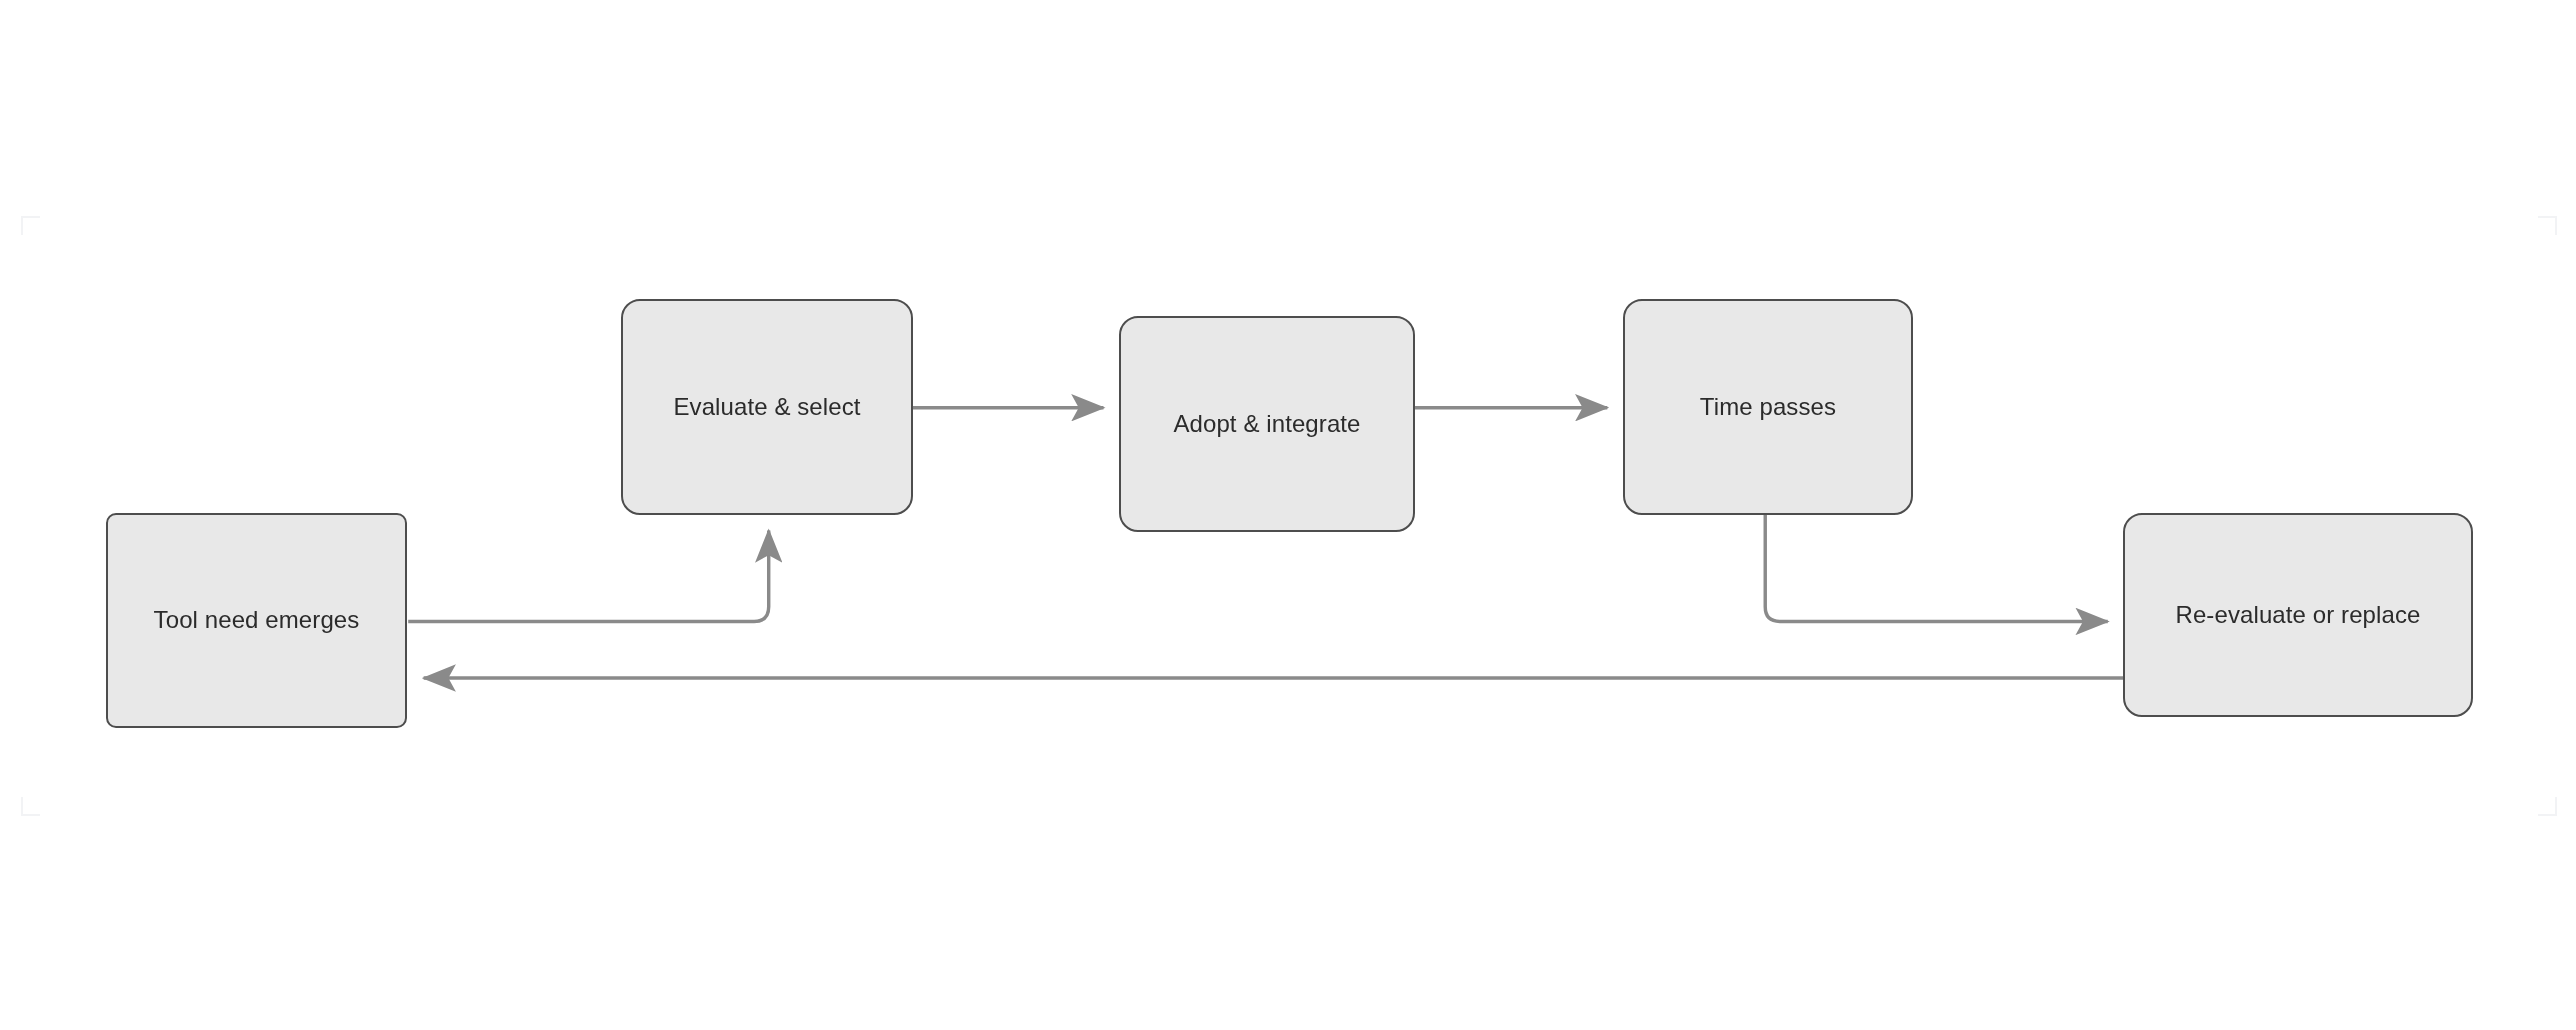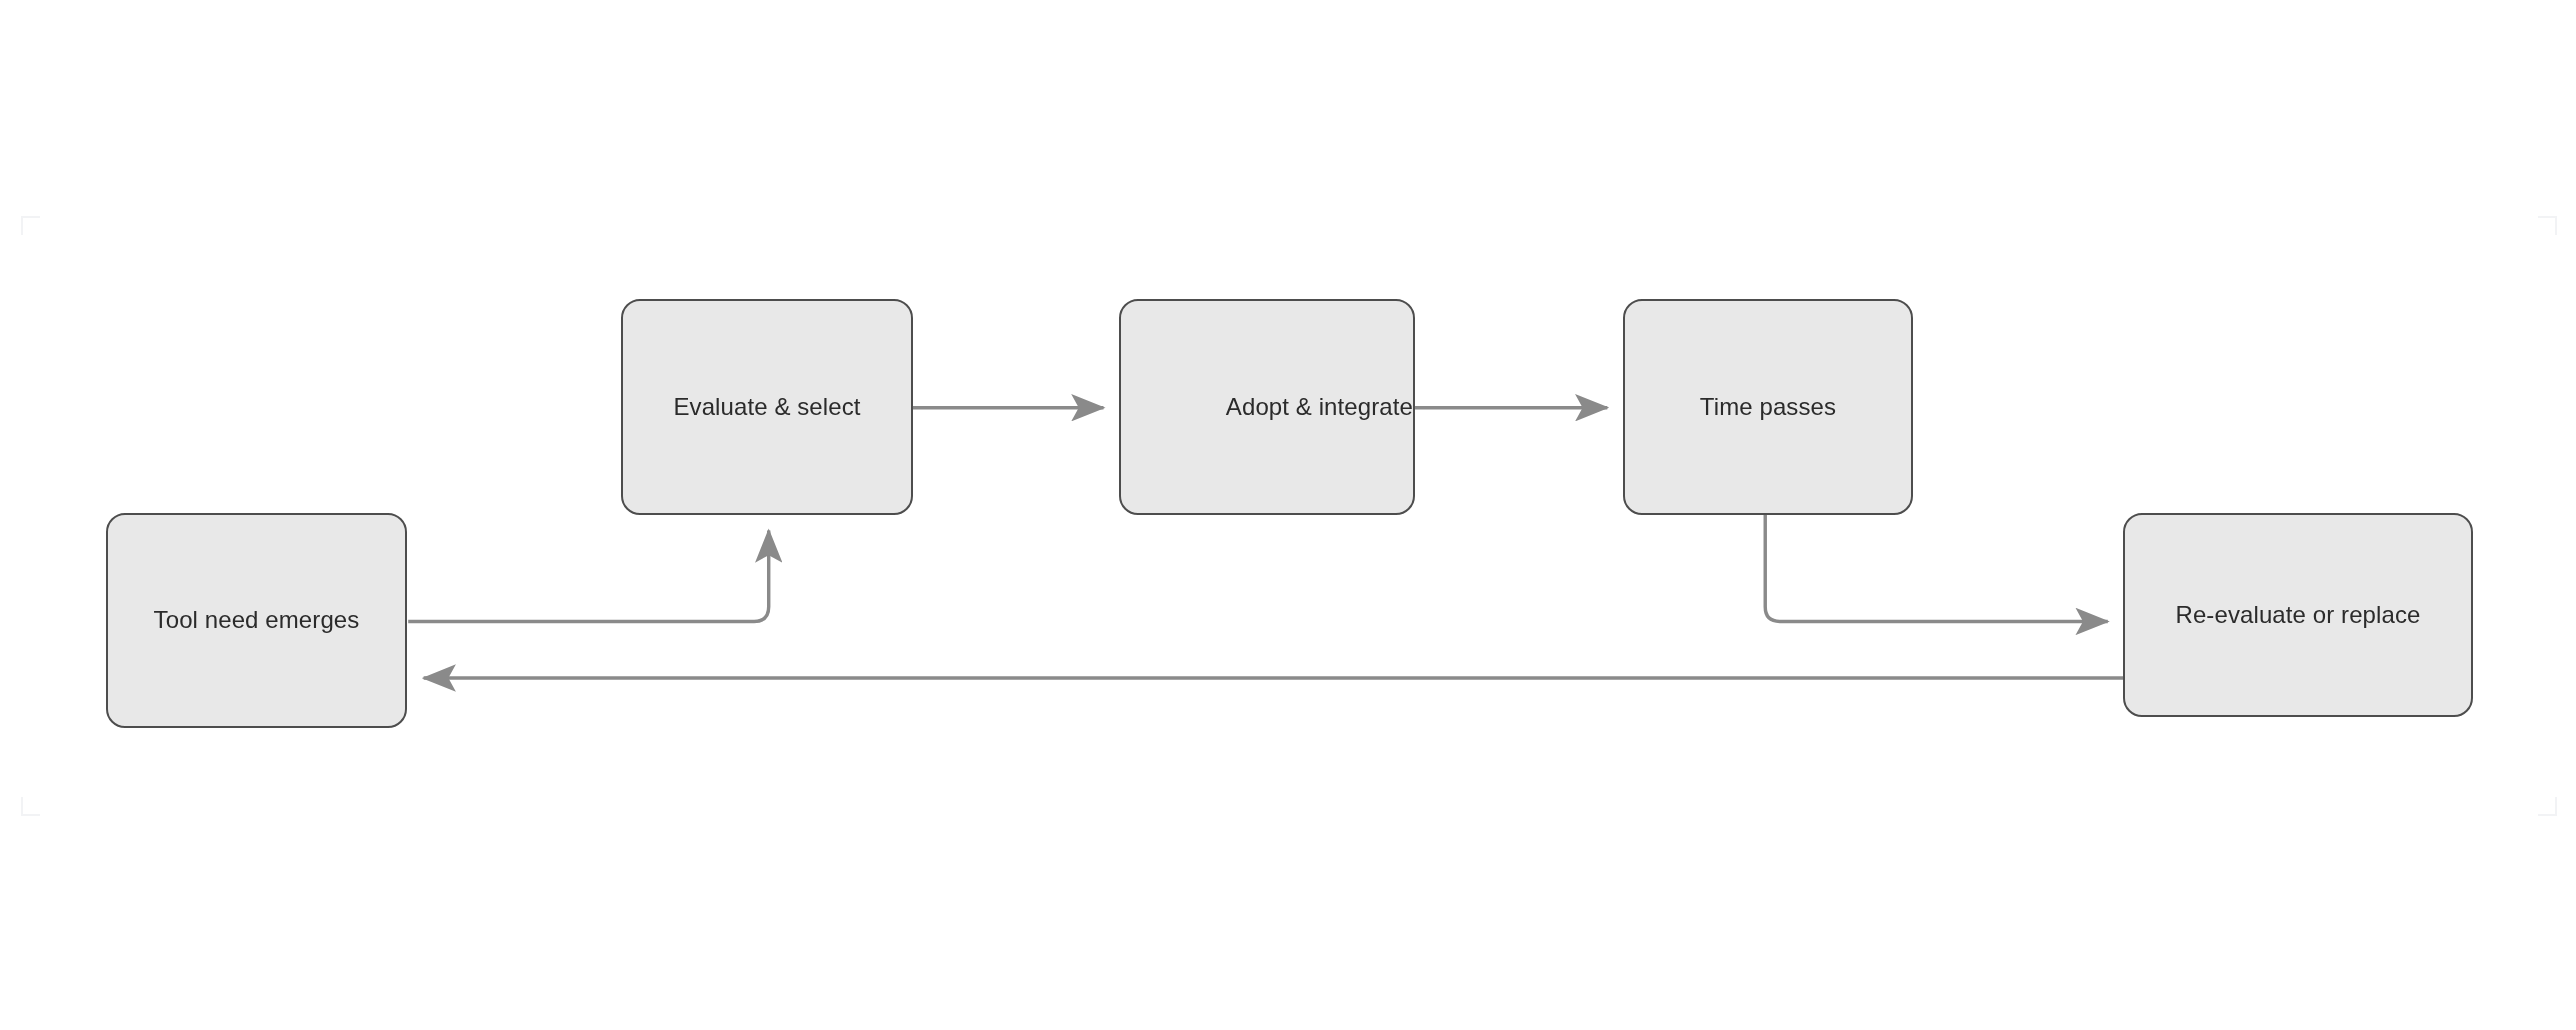--- a/index.html
+++ b/index.html
@@ -39,23 +39,23 @@
   .node-label {
     color: #2b2b2b;
     font-size: 24px;
     line-height: 1.2;
     letter-spacing: 0.1px;
     white-space: nowrap;
     text-align: center;
     user-select: none;
   }
   
-  #node-tool-need-emerges   { left: 106px;  top: 513px; width: 301px; height: 215px; }
+  #node-tool-need-emerges   { left: 106px;  top: 513px; width: 301px; height: 215px; border-radius: 10px; }
   #node-evaluate-select     { left: 621px;  top: 299px; width: 292px; height: 216px; }
-  #node-adopt-integrate     { left: 1119px; top: 299px; width: 296px; height: 216px; justify-content: flex-end; }
+  #node-adopt-integrate     { left: 1119px; top: 316px; width: 296px; height: 216px; }
   #node-time-passes         { left: 1623px; top: 299px; width: 290px; height: 216px; }
   #node-reevaluate-replace  { left: 2123px; top: 513px; width: 350px; height: 204px; }
 
   .corner-mark {
     position: absolute;
     width: 17px;
     height: 17px;
     z-index: 1;
     opacity: 0.55;
   }

